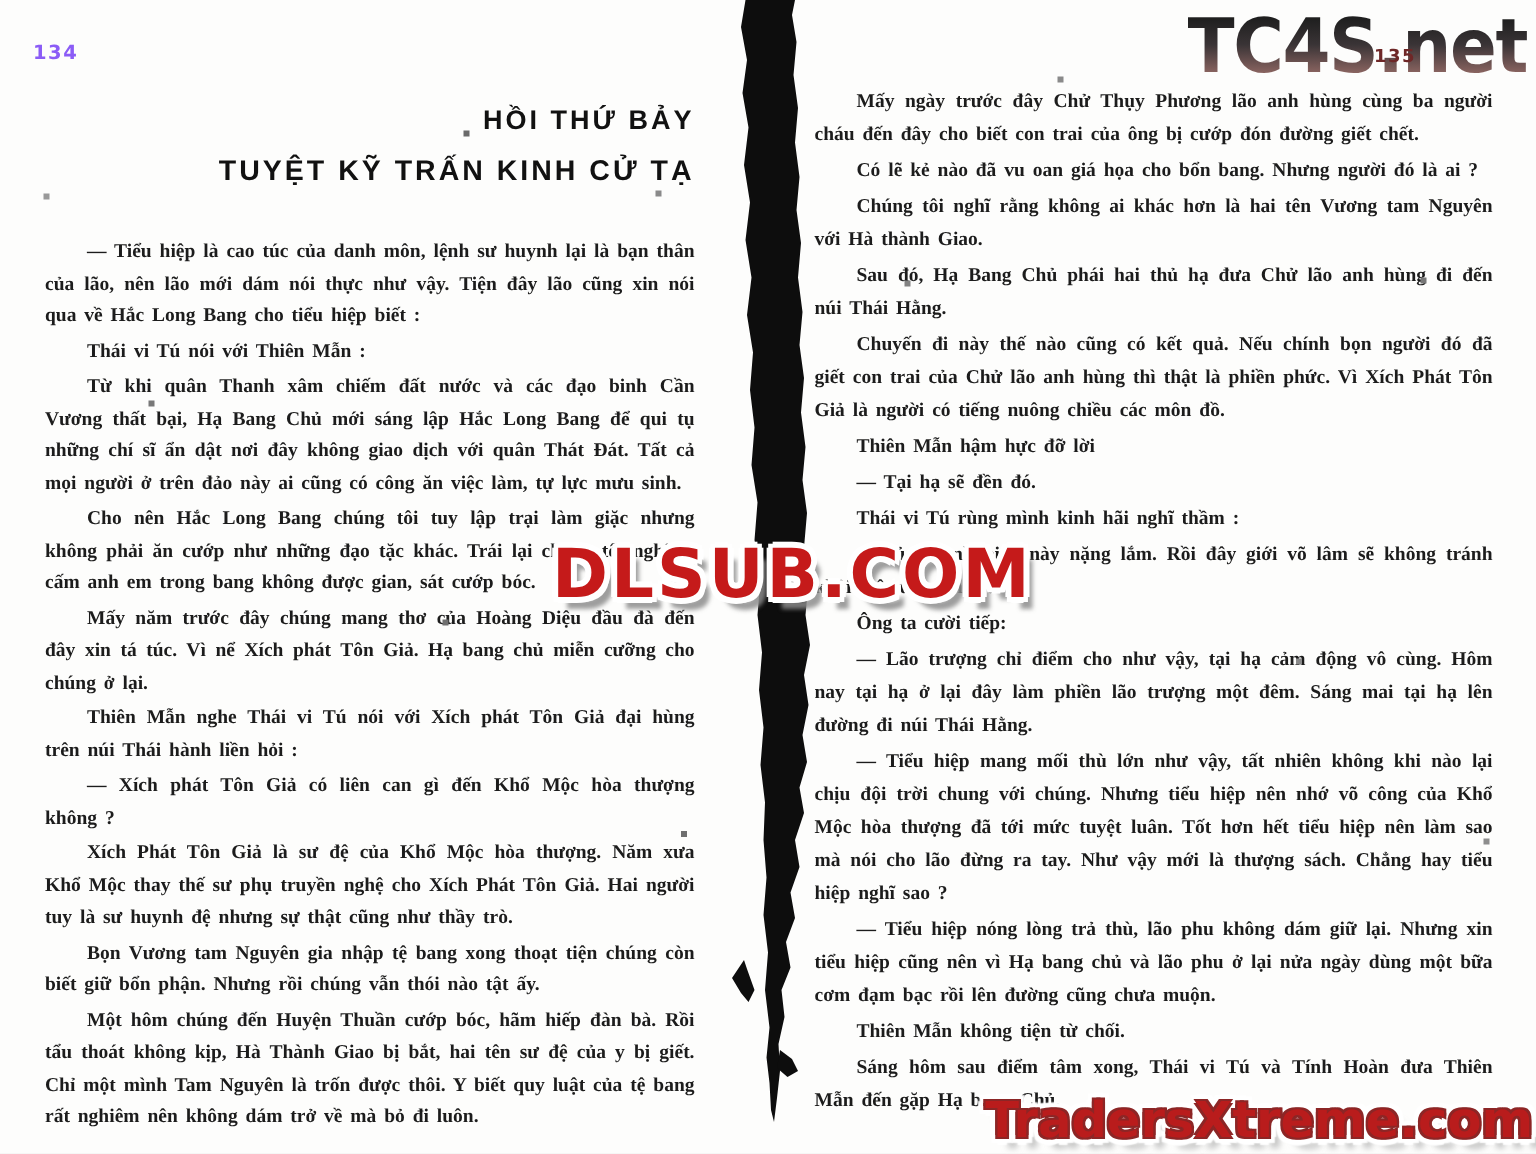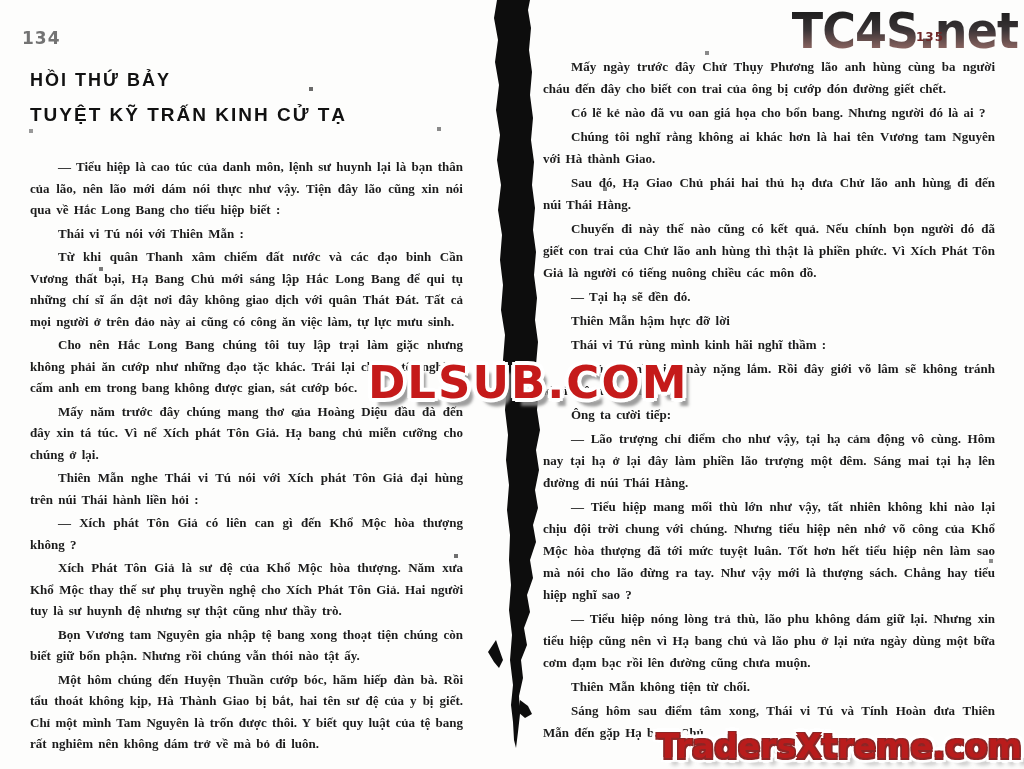--- a/index.html
+++ b/index.html
@@ -1,25 +1,25 @@
 <!DOCTYPE html>
 <html><head>
 <meta charset="utf-8">
 <style>
   html,body{margin:0;padding:0;}
   body{width:1024px;height:769px;overflow:hidden;background:#e9e9e9;}
   .scan{position:relative;width:1024px;height:769px;background:#fdfdfc;font-family:"Liberation Serif",serif;color:#1c1c1c;}
 
   
-  .pagenum{position:absolute;font-family:"DejaVu Sans",sans-serif;font-weight:bold;font-size:17px;letter-spacing:1px;color:#737373;}
+  .pagenum{position:absolute;font-family:"DejaVu Sans",sans-serif;font-weight:bold;font-size:13px;letter-spacing:1px;color:#8b5cf6;}
   .pagenum-left{left:22px;top:28px;}
   .pagenum-right{left:916px;top:30px;font-size:12px;color:#6e2727;z-index:11;}
 
   
-  .heading{position:absolute;left:30px;width:433px;text-align:left;font-family:"Liberation Sans",sans-serif;font-weight:bold;color:#111;}
+  .heading{position:absolute;left:30px;width:433px;text-align:right;font-family:"Liberation Sans",sans-serif;font-weight:bold;color:#111;}
   .heading-1{top:70px;font-size:18px;letter-spacing:2px;}
   .heading-2{top:104px;font-size:19px;letter-spacing:2px;}
 
   
   .col{position:absolute;text-align:justify;font-weight:bold;}
   .col .para{margin:0 0 2px 0;text-indent:28px;}
   .col-left{left:30px;top:156px;width:433px;font-size:13px;line-height:21.5px;word-spacing:2px;}
   .col-right{left:543px;top:56px;width:452px;font-size:13px;line-height:22px;word-spacing:2px;}
 
   
@@ -71,24 +71,24 @@
       <p class="para">Bọn Vương tam Nguyên gia nhập tệ bang xong thoạt tiện chúng còn biết giữ bổn phận. Nhưng rồi chúng vẫn thói nào tật ấy.</p>
       <p class="para">Một hôm chúng đến Huyện Thuần cướp bóc, hãm hiếp đàn bà. Rồi tẩu thoát không kịp, Hà Thành Giao bị bắt, hai tên sư đệ của y bị giết. Chỉ một mình Tam Nguyên là trốn được thôi. Y biết quy luật của tệ bang rất nghiêm nên không dám trở về mà bỏ đi luôn.</p>
     </div>
 
   <div class="pagenum pagenum-right">135</div>
 
   <div class="col col-right">
       <p class="para">Mấy ngày trước đây Chử Thụy Phương lão anh hùng cùng ba người cháu đến đây cho biết con trai của ông bị cướp đón đường giết chết.</p>
       <p class="para">Có lẽ kẻ nào đã vu oan giá họa cho bổn bang. Nhưng người đó là ai ?</p>
       <p class="para">Chúng tôi nghĩ rằng không ai khác hơn là hai tên Vương tam Nguyên với Hà thành Giao.</p>
-      <p class="para">Sau đó, Hạ Giao Chủ phái hai thủ hạ đưa Chử lão anh hùng đi đến núi Thái Hằng.</p>
+      <p class="para">Sau đó, Hạ Bang Chủ phái hai thủ hạ đưa Chử lão anh hùng đi đến núi Thái Hằng.</p>
       <p class="para">Chuyến đi này thế nào cũng có kết quả. Nếu chính bọn người đó đã giết con trai của Chử lão anh hùng thì thật là phiền phức. Vì Xích Phát Tôn Giả là người có tiếng nuông chiều các môn đồ.</p>
+      <p class="para">Thiên Mẫn hậm hực đỡ lời</p>
       <p class="para">— Tại hạ sẽ đền đó.</p>
-      <p class="para">Thiên Mẫn hậm hực đỡ lời</p>
       <p class="para">Thái vi Tú rùng mình kinh hãi nghĩ thầm :</p>
       <p class="para">… của thanh niên này nặng lắm. Rồi đây giới võ lâm sẽ không tránh khỏi một tai ương lớn. »</p>
       <p class="para">Ông ta cười tiếp:</p>
       <p class="para">— Lão trượng chỉ điểm cho như vậy, tại hạ cảm động vô cùng. Hôm nay tại hạ ở lại đây làm phiền lão trượng một đêm. Sáng mai tại hạ lên đường đi núi Thái Hằng.</p>
       <p class="para">— Tiểu hiệp mang mối thù lớn như vậy, tất nhiên không khi nào lại chịu đội trời chung với chúng. Nhưng tiểu hiệp nên nhớ võ công của Khổ Mộc hòa thượng đã tới mức tuyệt luân. Tốt hơn hết tiểu hiệp nên làm sao mà nói cho lão đừng ra tay. Như vậy mới là thượng sách. Chẳng hay tiểu hiệp nghĩ sao ?</p>
       <p class="para">— Tiểu hiệp nóng lòng trả thù, lão phu không dám giữ lại. Nhưng xin tiểu hiệp cũng nên vì Hạ bang chủ và lão phu ở lại nửa ngày dùng một bữa cơm đạm bạc rồi lên đường cũng chưa muộn.</p>
       <p class="para">Thiên Mẫn không tiện từ chối.</p>
       <p class="para">Sáng hôm sau điểm tâm xong, Thái vi Tú và Tính Hoàn đưa Thiên Mẫn đến gặp Hạ bang Chủ.</p>
     </div>
 

